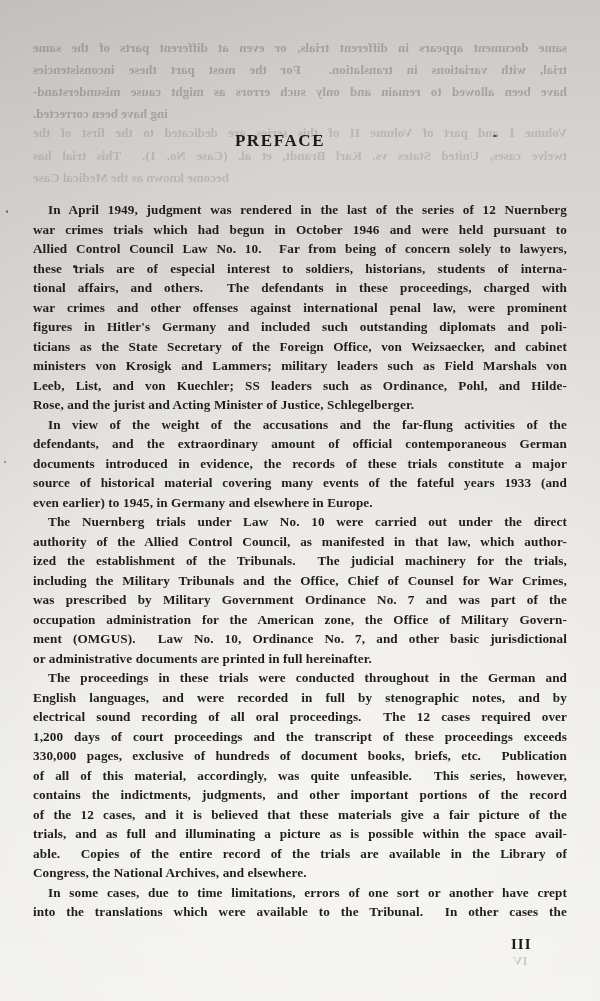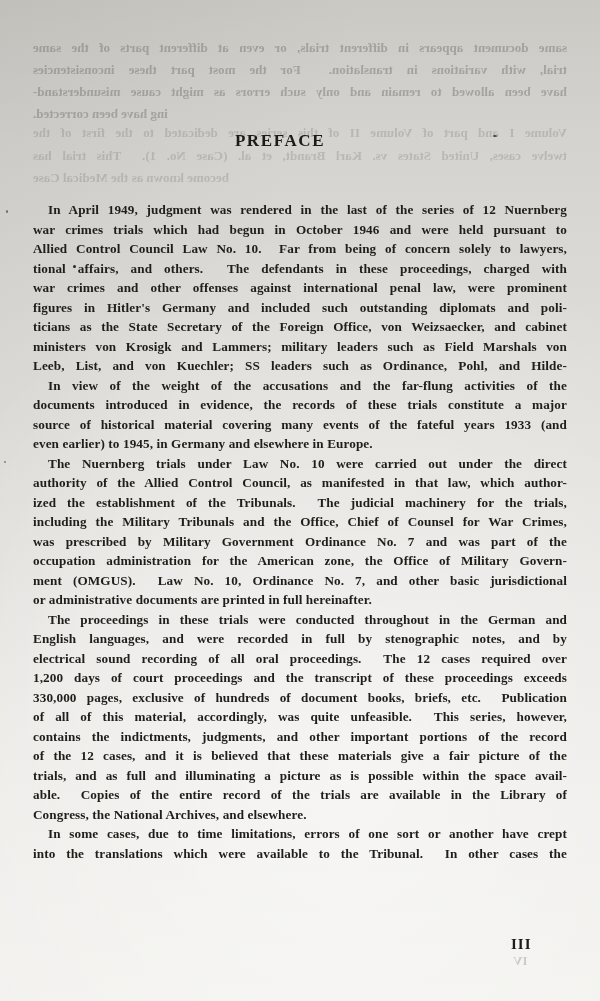--- a/index.html
+++ b/index.html
@@ -82,27 +82,30 @@
   <div class="bleed bleed-heading">
       <div class="bleed-line">Volume I and part of Volume II of this series are dedicated to the first of the</div>
       <div class="bleed-line">twelve cases, United States vs. Karl Brandt, et al. (Case No. 1).&nbsp; This trial has</div>
       <div class="bleed-line frag">become known as the Medical Case</div>
     </div>
   <h1 class="heading">PREFACE</h1>
   <div class="body">
       <div class="line indent">In April 1949, judgment was rendered in the last of the series of 12 Nuernberg</div>
       <div class="line">war crimes trials which had begun in October 1946 and were held pursuant to</div>
       <div class="line">Allied Control Council Law No. 10.&nbsp; Far from being of concern solely to lawyers,</div>
+      <div class="line">these trials are of especial interest to soldiers, historians, students of interna-</div>
       <div class="line">tional affairs, and others.&nbsp; The defendants in these proceedings, charged with</div>
       <div class="line">war crimes and other offenses against international penal law, were prominent</div>
       <div class="line">figures in Hitler's Germany and included such outstanding diplomats and poli-</div>
       <div class="line">ticians as the State Secretary of the Foreign Office, von Weizsaecker, and cabinet</div>
       <div class="line">ministers von Krosigk and Lammers; military leaders such as Field Marshals von</div>
       <div class="line">Leeb, List, and von Kuechler; SS leaders such as Ordinance, Pohl, and Hilde-</div>
+      <div class="line last">Rose, and the jurist and Acting Minister of Justice, Schlegelberger.</div>
       <div class="line indent">In view of the weight of the accusations and the far-flung activities of the</div>
+      <div class="line">defendants, and the extraordinary amount of official contemporaneous German</div>
       <div class="line">documents introduced in evidence, the records of these trials constitute a major</div>
       <div class="line">source of historical material covering many events of the fateful years 1933 (and</div>
       <div class="line last">even earlier) to 1945, in Germany and elsewhere in Europe.</div>
       <div class="line indent">The Nuernberg trials under Law No. 10 were carried out under the direct</div>
       <div class="line">authority of the Allied Control Council, as manifested in that law, which author-</div>
       <div class="line">ized the establishment of the Tribunals.&nbsp; The judicial machinery for the trials,</div>
       <div class="line">including the Military Tribunals and the Office, Chief of Counsel for War Crimes,</div>
       <div class="line">was prescribed by Military Government Ordinance No. 7 and was part of the</div>
       <div class="line">occupation administration for the American zone, the Office of Military Govern-</div>
       <div class="line">ment (OMGUS).&nbsp; Law No. 10, Ordinance No. 7, and other basic jurisdictional</div>

